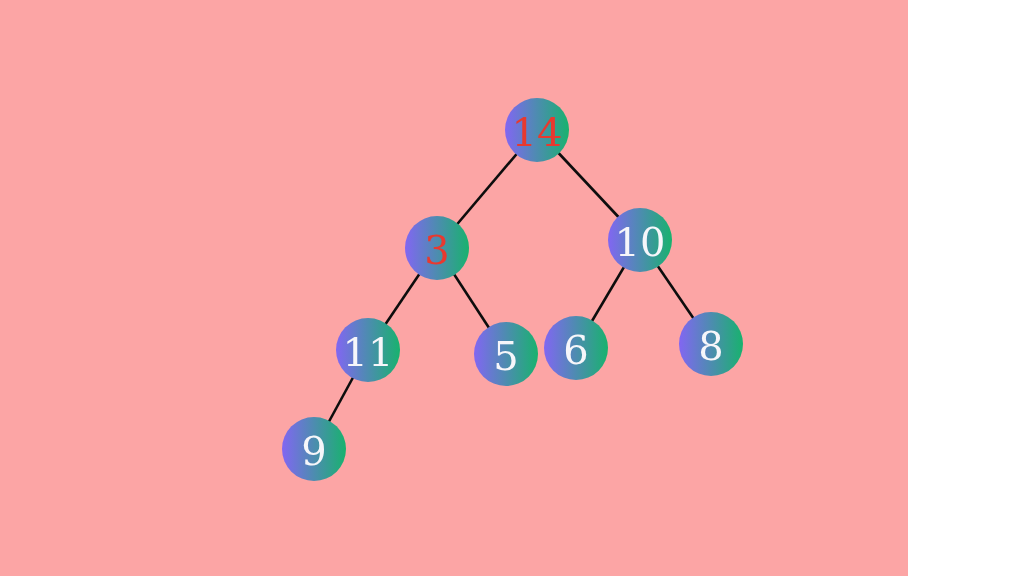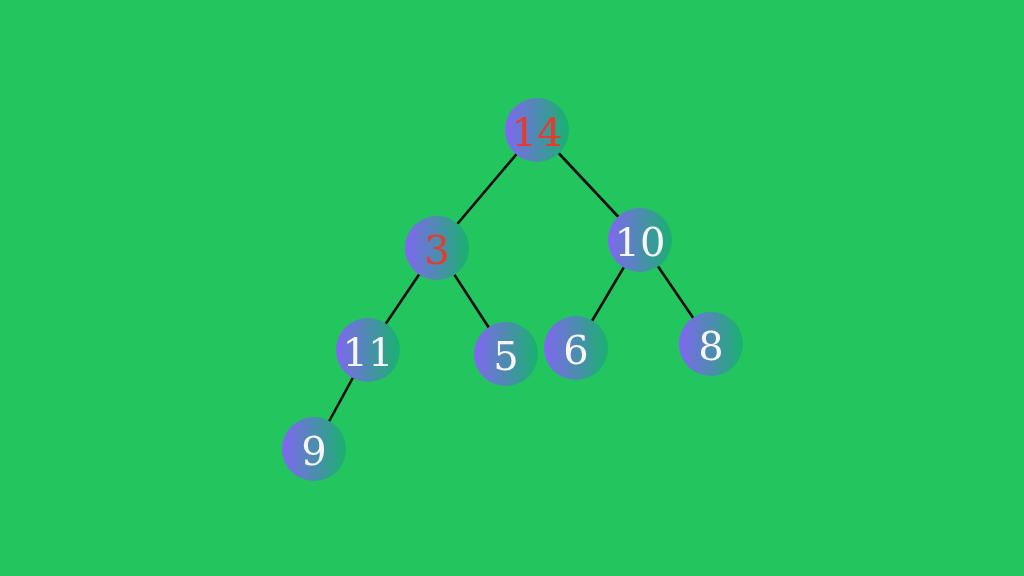--- a/index.html
+++ b/index.html
@@ -2,23 +2,23 @@
 <html><head>
 <meta charset="utf-8">
 <style>
   html, body {
     margin: 0;
     padding: 0;
     background: #ffffff;
   }
   .stage {
     position: relative;
-    width: 1024px;
+    width: 908px;
     height: 576px;
-    background: #22c55e;
+    background: #fca5a5;
     overflow: hidden;
     font-family: "DejaVu Serif", serif;
     text-decoration: underline;
   }
   svg.tree-svg {
     display: block;
     width: 1024px;
     height: 576px;
   }
   svg.tree-svg text {

